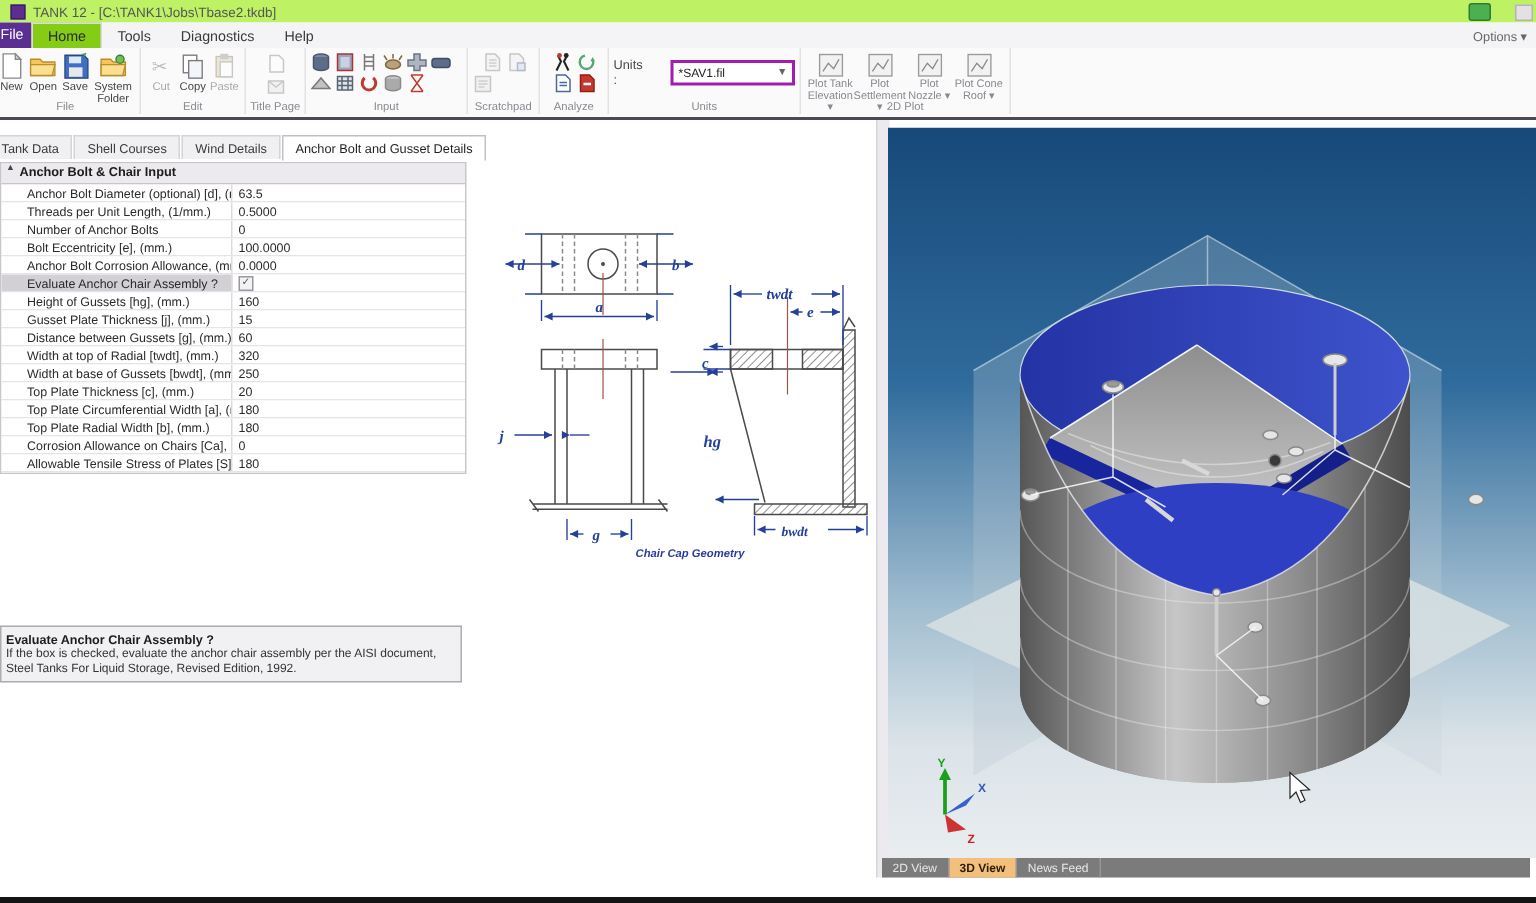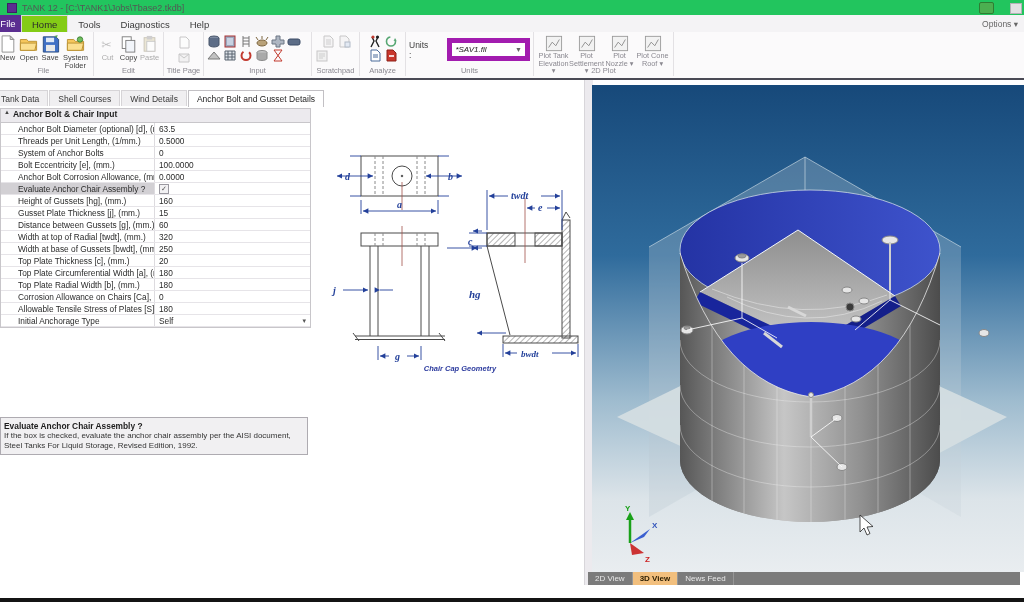--- a/index.html
+++ b/index.html
@@ -1,19 +1,19 @@
 <!DOCTYPE html>
 <html><head>
 <meta charset="utf-8">
 <style>
   html,body{margin:0;padding:0;background:#222;}
   .app{position:relative;width:1024px;height:602px;background:#fff;overflow:hidden;
        font-family:"Liberation Sans",sans-serif;color:#333;}
   
-  .titlebar{position:absolute;left:0;top:0;width:1024px;height:15px;background:#22c55e;font-size:9px;
+  .titlebar{position:absolute;left:0;top:0;width:1024px;height:15px;background:#bef264;font-size:9px;
             color:#555;display:flex;align-items:center;}
   .appicon{width:8px;height:8px;margin:0 5px 0 7px;background:#5B2E91;border:1px solid #3f1f66;}
   
   .tr-green{position:absolute;right:30px;top:2px;width:13px;height:10px;background:#4caf50;border:1px solid #2e7d32;border-radius:2px;}
   .tr-part{position:absolute;right:2px;top:3px;width:10px;height:9px;background:#e3e1e4;border:1px solid #b5b2b8;}
   
   .menubar{position:absolute;left:0;top:15px;width:1024px;height:17px;background:#f4f3f5;display:flex;align-items:flex-end;}
   .filebtn{width:26px;height:17px;margin-left:-5px;background:#5B2E91;color:#fff;font-size:9.5px;
            display:flex;align-items:center;justify-content:center;}
   .rtab{height:16px;padding:0 10px;font-size:9.5px;color:#3a3a3a;display:flex;align-items:center;}
@@ -25,22 +25,22 @@
   .rgroup .glabel{position:absolute;bottom:1px;left:0;right:0;text-align:center;font-size:7.5px;color:#8a8890;}
   .bigbtns{display:flex;}
   .bigbtn{width:24px;margin:0 1px;display:flex;flex-direction:column;align-items:center;font-size:7.5px;color:#444;}
   .bigbtn svg{width:19px;height:18px;margin-top:1px;}
   .bigbtn .bl{line-height:1.05;text-align:center;margin-top:1px;}
   .disabled{opacity:.45;}
   .iconrow{display:flex;gap:2px;margin:1px 0;}
   .ico{width:14px;height:13px;}
   .unitsbox{display:flex;align-items:center;gap:19px;margin-top:4px;}
   .unitslabel{font-size:8.5px;color:#444;}
-  .combo{width:96px;height:13px;border:5px solid #a21caf;background:#fff;font-size:8px;color:#222;
-         display:flex;align-items:center;justify-content:space-between;padding:0 3px;font-style:italic;}
+  .combo{width:96px;height:13px;border:2px solid #a21caf;background:#fff;font-size:8px;color:#222;
+         display:flex;align-items:center;justify-content:space-between;padding:0 3px;}
   .combo .ca{font-size:7px;color:#666;}
   .plotbtn{width:33px;display:flex;flex-direction:column;align-items:center;font-size:7.3px;color:#8a8890;text-align:center;}
   .plotbtn svg{width:18px;height:17px;margin-top:1px;}
   .plotbtn .bl{line-height:1.05;}
   
   .doctabs{position:absolute;left:-8px;top:90px;height:16px;display:flex;}
   .doctab{height:15px;padding:0 8px;font-size:8.5px;display:flex;align-items:center;background:#f0eff1;
           border:1px solid #d6d4d7;border-bottom:none;color:#3a3a3a;margin-right:1px;}
   .doctab.active{background:#fff;height:16px;border-color:#c2c0c4;color:#1f1f1f;}
   
@@ -327,21 +327,21 @@
     <div id="grid-body">
         <div class="grow">
           <div class="gl">Anchor Bolt Diameter (optional) [d], (mm.)</div>
           <div class="gv">63.5</div>
         </div>
         <div class="grow">
           <div class="gl">Threads per Unit Length, (1/mm.)</div>
           <div class="gv">0.5000</div>
         </div>
         <div class="grow">
-          <div class="gl">System of Anchor Bolts</div>
+          <div class="gl">Number of Anchor Bolts</div>
           <div class="gv">0</div>
         </div>
         <div class="grow">
           <div class="gl">Bolt Eccentricity [e], (mm.)</div>
           <div class="gv">100.0000</div>
         </div>
         <div class="grow">
           <div class="gl">Anchor Bolt Corrosion Allowance, (mm.)</div>
           <div class="gv">0.0000</div>
         </div>
@@ -383,24 +383,20 @@
           <div class="gl">Top Plate Radial Width [b], (mm.)</div>
           <div class="gv">180</div>
         </div>
         <div class="grow">
           <div class="gl">Corrosion Allowance on Chairs [Ca], (mm.)</div>
           <div class="gv">0</div>
         </div>
         <div class="grow">
           <div class="gl">Allowable Tensile Stress of Plates [S], (MPA)</div>
           <div class="gv">180</div>
-        </div>
-        <div class="grow">
-          <div class="gl">Initial Anchorage Type</div>
-          <div class="gv">Self<span class="dd">▾</span></div>
         </div>
       </div>
   </div>
 
   <div class="helpbox">
     <div class="ht">Evaluate Anchor Chair Assembly ?</div>
     <div class="hb">If the box is checked, evaluate the anchor chair assembly per the AISI document, Steel Tanks For Liquid Storage, Revised Edition, 1992.</div>
   </div>
 
   <svg class="diagram" width="255" height="250" viewBox="-15 0 255 250">

